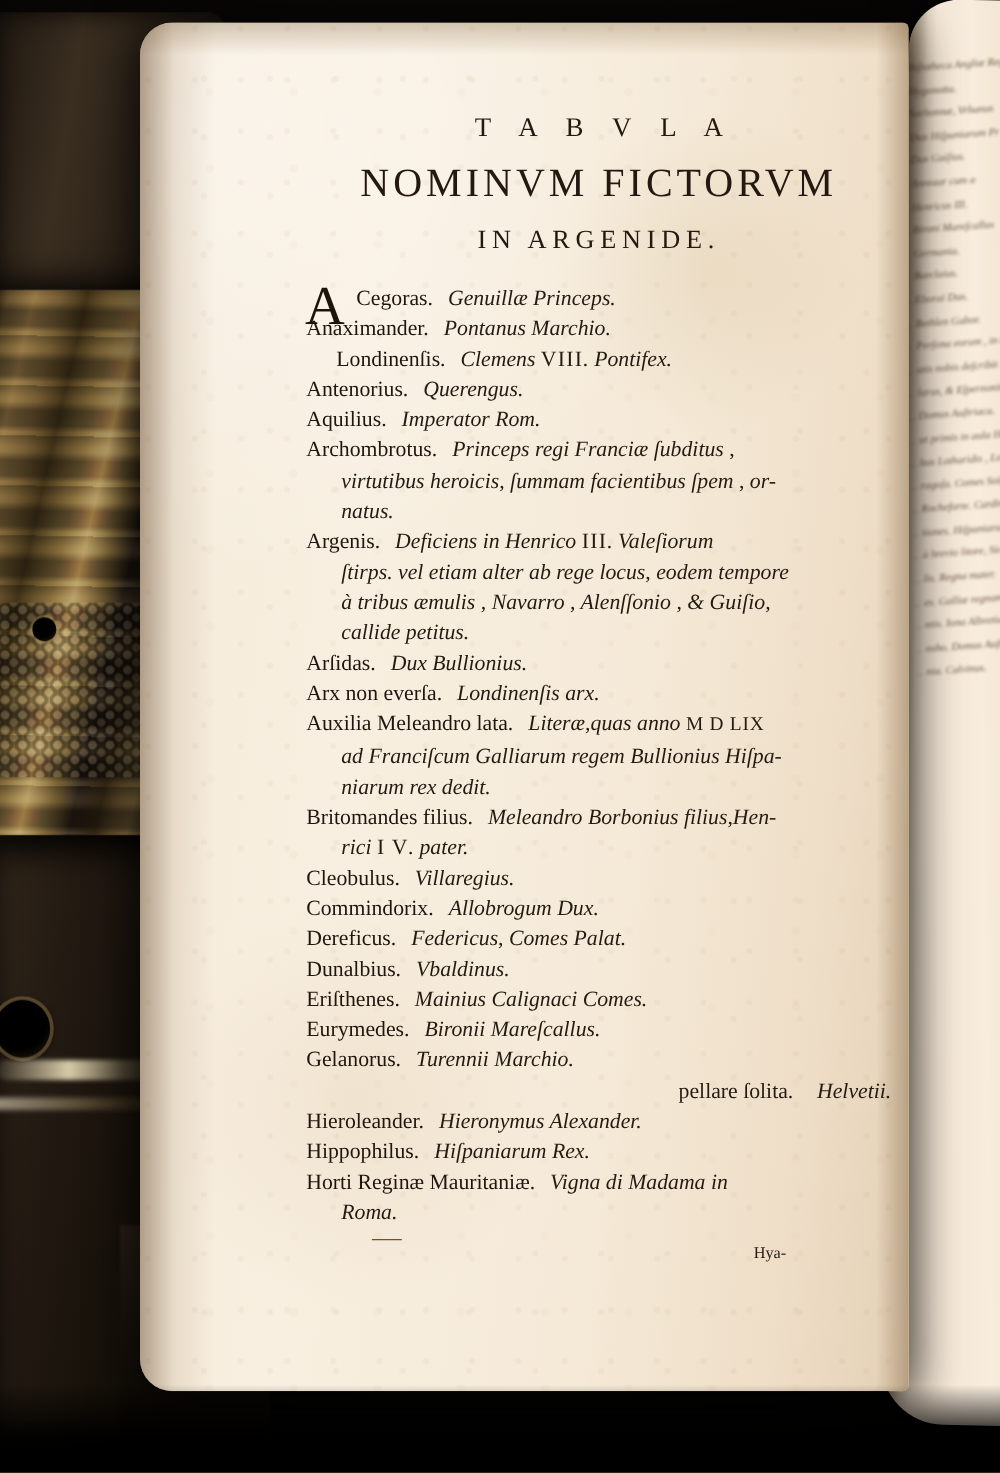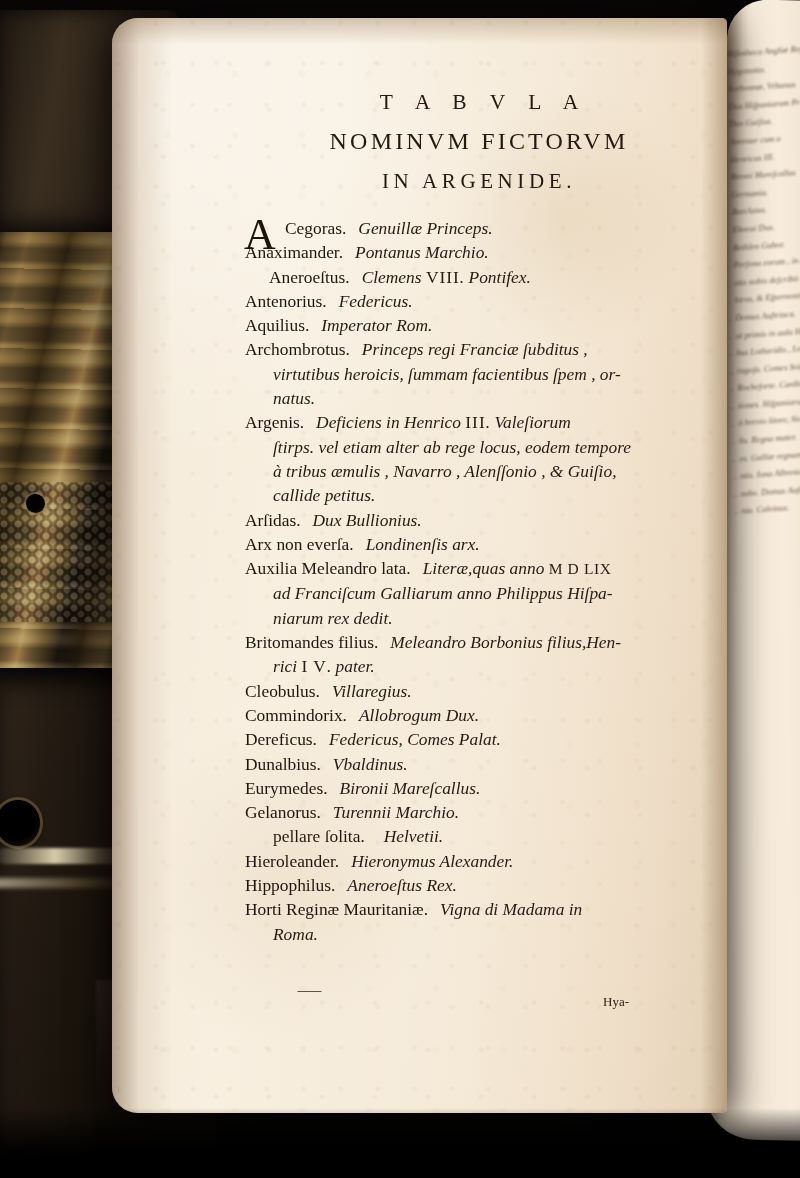--- a/index.html
+++ b/index.html
@@ -93,30 +93,30 @@
     background:linear-gradient(270deg, rgba(110,78,42,.38), transparent 100%);}
   .page-topshade{position:absolute;left:0;top:0;width:100%;height:26px;
     background:linear-gradient(180deg, rgba(120,88,48,.30), transparent);}
 
   
   .textblock{position:absolute;left:133px;top:72px;width:468px;color:#241a12;}
 
   .hdr{text-align:center;font-size:21.5px;letter-spacing:6.2px;
        font-weight:400;color:#241811;}
   .hdr1{margin:0 0 13px 0;letter-spacing:9px;padding-left:9px;}
-  .hdr2{margin:0 0 14px 0;font-size:24px;letter-spacing:3.2px;white-space:nowrap;}
+  .hdr2{margin:0 0 14px 0;font-size:32px;letter-spacing:3.2px;white-space:nowrap;}
   .hdr3{margin:0 0 22px 0;font-size:21px;letter-spacing:4.6px;}
 
   .entries{font-size:17.4px;line-height:24.3px;}
 
   .row{position:relative;margin:0;padding:0;}
   .lemma{color:#20160f;}
   .gloss{font-style:italic;color:#241a12;}
   .cont{padding-left:28px;font-style:italic;}
-  .cont-up{padding-left:28px;}
+  .cont-up{padding-left:28px;text-align:right;}
   .rn{font-style:normal;letter-spacing:1px;}
   .smallcaps{font-variant:small-caps;font-style:normal;letter-spacing:.6px;font-size:15.5px;text-align:right;}
   .sp{display:inline-block;width:12px;}
   .sp2{display:inline-block;width:7px;}
   .dropcap{position:absolute;left:-1px;top:-3px;font-size:44px;line-height:44px;
     color:#1d1309;font-weight:400;}
   .dc-indent{padding-left:40px;}
 
   .ornament{position:absolute;left:185px;top:963px;width:26px;height:6px;
     color:#6b5034;font-size:13px;letter-spacing:1px;}
@@ -203,46 +203,47 @@
     <div class="page-topshade"></div>
 
     <div class="textblock">
       <div class="hdr hdr1">T A B V L A</div>
       <div class="hdr hdr2">NOMINVM FICTORVM</div>
       <div class="hdr hdr3">IN ARGENIDE.</div>
 
       <div class="entries" id="entries">
           <div class="row"><span class="dropcap">A</span><span class="dc-indent"></span><span class="lemma">Cegoras.</span><span class="sp"></span><span class="gloss">Genuillæ Princeps.</span></div>
           <div class="row"><span class="lemma">Anaximander.</span><span class="sp"></span><span class="gloss">Pontanus Marchio.</span></div>
-          <div class="row"><span class="sp"></span><span class="sp"></span><span class="lemma">Aneroeſtus.</span><span class="sp"></span><span class="gloss">Clemens <span class="rn">VIII</span>. Pontifex.</span></div>
-          <div class="row"><span class="lemma">Antenorius.</span><span class="sp"></span><span class="gloss">Federicus.</span></div>
+          <div class="row"><span class="sp"></span><span class="sp"></span><span class="lemma">Londinenſis.</span><span class="sp"></span><span class="gloss">Clemens <span class="rn">VIII</span>. Pontifex.</span></div>
+          <div class="row"><span class="lemma">Antenorius.</span><span class="sp"></span><span class="gloss">Querengus.</span></div>
           <div class="row"><span class="lemma">Aquilius.</span><span class="sp"></span><span class="gloss">Imperator Rom.</span></div>
           <div class="row"><span class="lemma">Archombrotus.</span><span class="sp"></span><span class="gloss">Princeps regi Franciæ ſubditus ,</span></div>
           <div class="row cont">virtutibus heroicis, ſummam facientibus ſpem , or-</div>
           <div class="row cont">natus.</div>
           <div class="row"><span class="lemma">Argenis.</span><span class="sp"></span><span class="gloss">Deficiens in Henrico <span class="rn">III</span>. Valeſiorum</span></div>
           <div class="row cont">ſtirps. vel etiam alter ab rege locus, eodem tempore</div>
           <div class="row cont">à tribus æmulis , Navarro , Alenſſonio , &amp; Guiſio,</div>
           <div class="row cont">callide petitus.</div>
           <div class="row"><span class="lemma">Arſidas.</span><span class="sp"></span><span class="gloss">Dux Bullionius.</span></div>
           <div class="row"><span class="lemma">Arx non everſa.</span><span class="sp"></span><span class="gloss">Londinenſis arx.</span></div>
           <div class="row"><span class="lemma">Auxilia Meleandro lata.</span><span class="sp"></span><span class="gloss">Literæ,quas anno <span class="smallcaps">M D LIX</span></span></div>
-          <div class="row cont">ad Franciſcum Galliarum anno Philippus Hiſpa-</div>
+          <div class="row cont">ad Franciſcum Galliarum regem Bullionius Hiſpa-</div>
           <div class="row cont">niarum rex dedit.</div>
           <div class="row"><span class="lemma">Britomandes filius.</span><span class="sp"></span><span class="gloss">Meleandro Borbonius filius,Hen-</span></div>
           <div class="row cont">rici <span class="rn">I V</span>. pater.</div>
           <div class="row"><span class="lemma">Cleobulus.</span><span class="sp"></span><span class="gloss">Villaregius.</span></div>
           <div class="row"><span class="lemma">Commindorix.</span><span class="sp"></span><span class="gloss">Allobrogum Dux.</span></div>
           <div class="row"><span class="lemma">Dereficus.</span><span class="sp"></span><span class="gloss">Federicus, Comes Palat.</span></div>
           <div class="row"><span class="lemma">Dunalbius.</span><span class="sp"></span><span class="gloss">Vbaldinus.</span></div>
+          <div class="row"><span class="lemma">Eriſthenes.</span><span class="sp"></span><span class="gloss">Mainius Calignaci Comes.</span></div>
           <div class="row"><span class="lemma">Eurymedes.</span><span class="sp"></span><span class="gloss">Bironii Mareſcallus.</span></div>
           <div class="row"><span class="lemma">Gelanorus.</span><span class="sp"></span><span class="gloss">Turennii Marchio.</span></div>
           <div class="row cont-up">pellare ſolita.<span class="sp"></span><span class="sp2"></span><span class="gloss">Helvetii.</span></div>
           <div class="row"><span class="lemma">Hieroleander.</span><span class="sp"></span><span class="gloss">Hieronymus Alexander.</span></div>
-          <div class="row"><span class="lemma">Hippophilus.</span><span class="sp"></span><span class="gloss">Aneroeſtus Rex.</span></div>
+          <div class="row"><span class="lemma">Hippophilus.</span><span class="sp"></span><span class="gloss">Hiſpaniarum Rex.</span></div>
           <div class="row"><span class="lemma">Horti Reginæ Mauritaniæ.</span><span class="sp"></span><span class="gloss">Vigna di Madama in</span></div>
           <div class="row cont">Roma.</div>
         </div>
     </div>
 
     <div class="ornament">⸺</div>
     <div class="catchword">Hya-</div>
   </div>
 
   <div class="bottom-shadow"></div>

